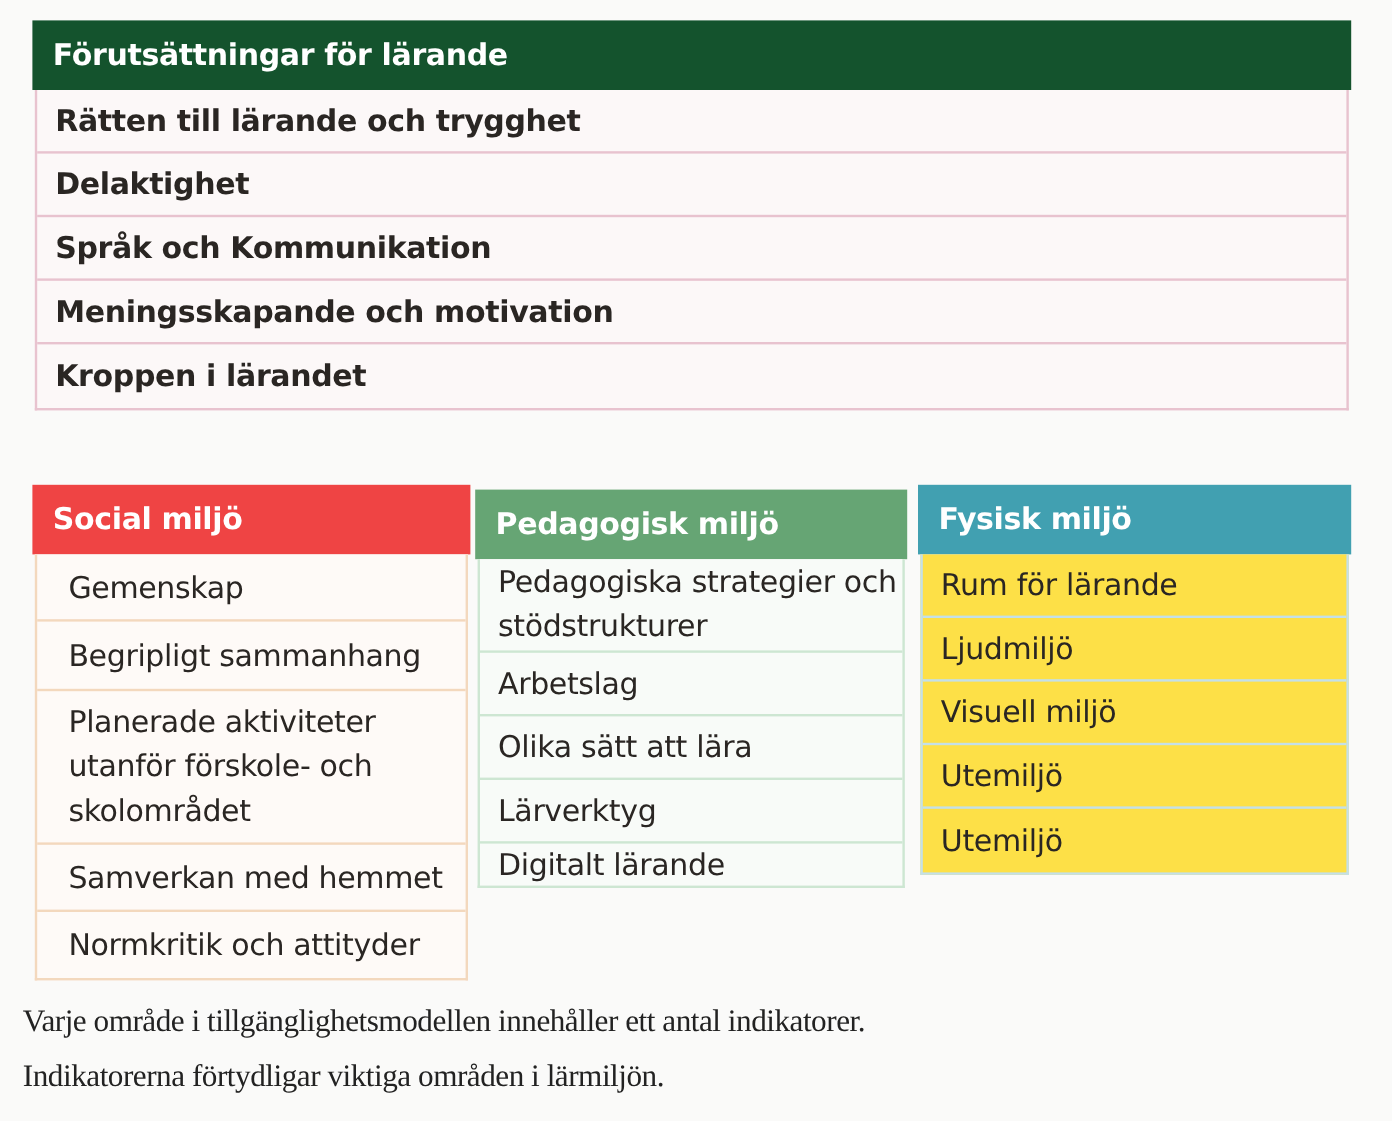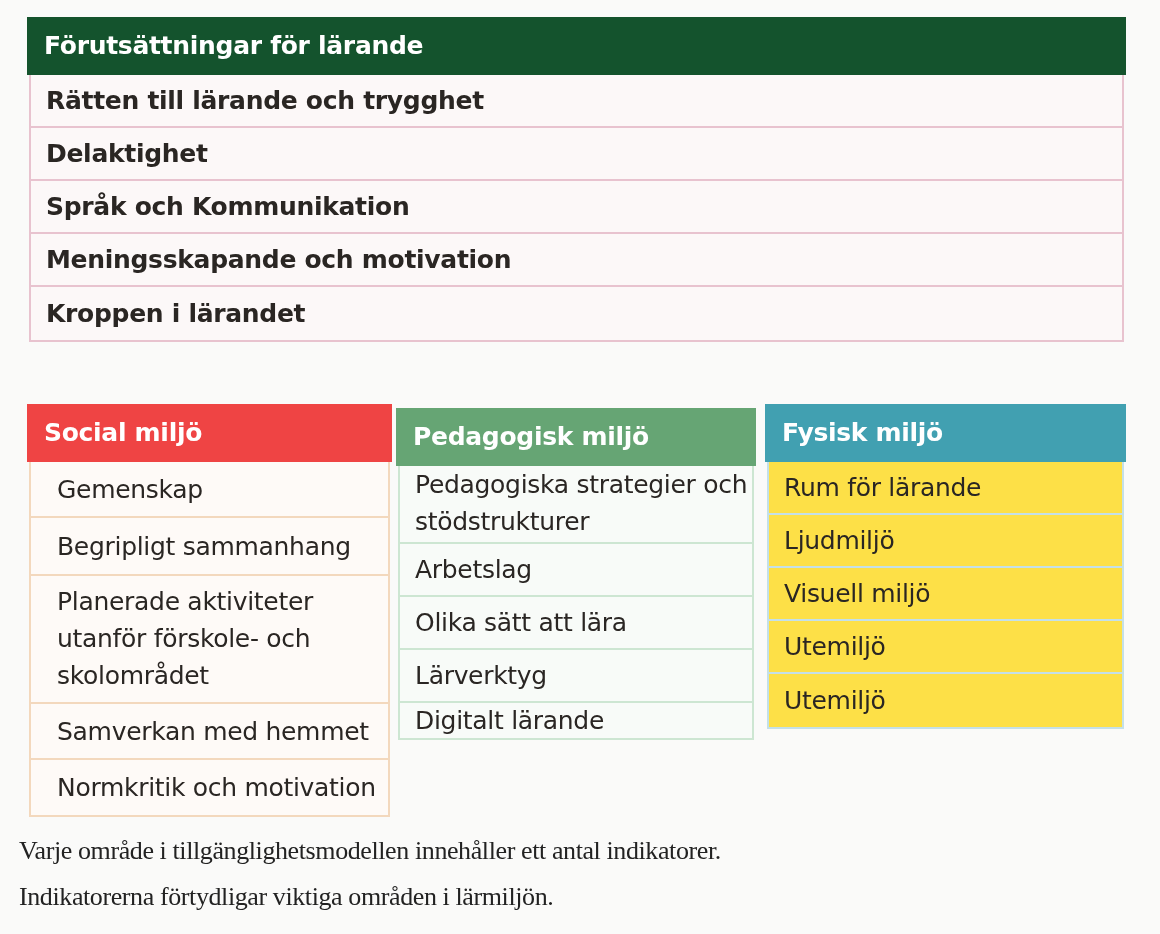--- a/index.html
+++ b/index.html
@@ -60,21 +60,21 @@
   </div>
 </div>
 
 <div class="box" id="social">
   <div class="hdr">Social miljö</div>
   <div class="body">
     <div class="row" style="height:56px">Gemenskap</div>
     <div class="row" style="height:58px">Begripligt sammanhang</div>
     <div class="row multi" style="height:128px">Planerade aktiviteter utanför förskole- och skolområdet</div>
     <div class="row" style="height:56px">Samverkan med hemmet</div>
-    <div class="row" style="height:55px">Normkritik och motivation</div>
+    <div class="row" style="height:55px">Normkritik och attityder</div>
   </div>
 </div>
 
 <div class="box" id="ped">
   <div class="hdr">Pedagogisk miljö</div>
   <div class="body">
     <div class="row multi" style="height:78px">Pedagogiska strategier och stödstrukturer</div>
     <div class="row" style="height:53px">Arbetslag</div>
     <div class="row" style="height:53px">Olika sätt att lära</div>
     <div class="row" style="height:53px">Lärverktyg</div>

